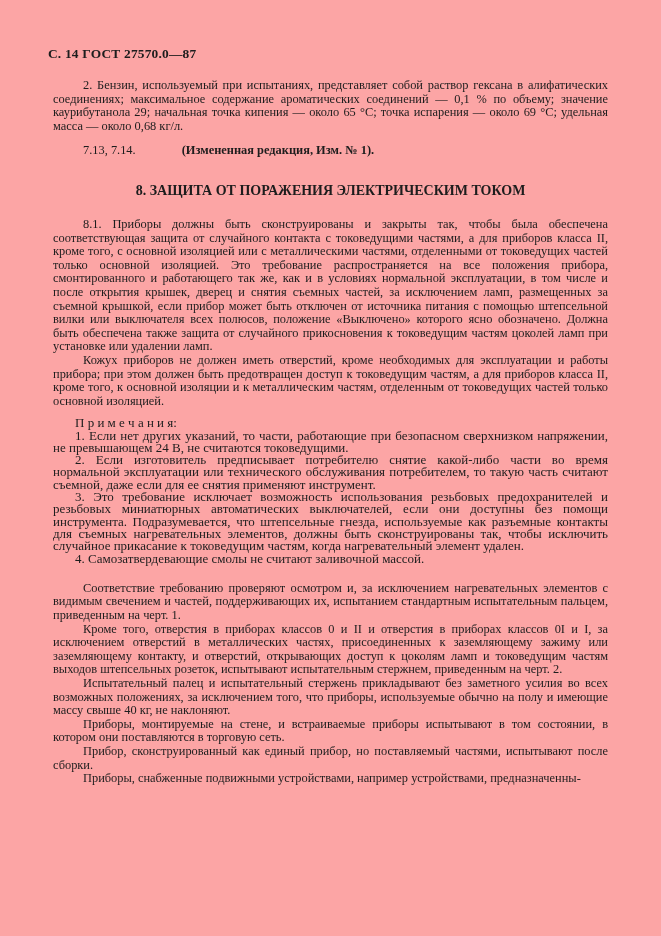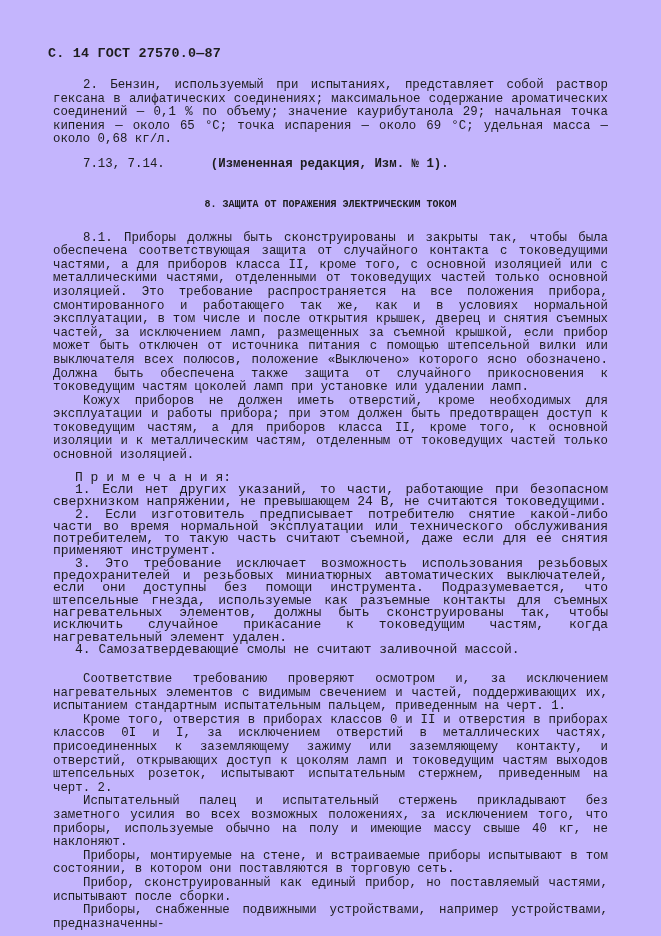--- a/index.html
+++ b/index.html
@@ -5,23 +5,23 @@
   html, body {
     margin: 0;
     padding: 0;
     background: #ffffff;
   }
   .sheet {
     position: relative;
     box-sizing: border-box;
     width: 661px;
     height: 936px;
-    background: #c4b5fd;
+    background: #fca5a5;
     color: #1d1d1d;
-    font-family: Liberation Mono, monospace;
+    font-family: Liberation Serif, serif;
     padding: 47px 53px 0 53px;
     overflow: hidden;
   }
   .page-header {
     font-weight: bold;
     font-size: 13.4px;
     line-height: 14px;
     margin-left: -5px;
     letter-spacing: 0.2px;
   }
@@ -42,21 +42,21 @@
   .amend .bold-note {
     font-weight: bold;
     margin-left: 5px;
     padding-left: 41px;
   }
   .section-heading {
     margin-top: 25px;
     margin-bottom: 20px;
     text-align: center;
     font-weight: bold;
-    font-size: 10px;
+    font-size: 14px;
     line-height: 15px;
   }
   .notes {
     margin-top: 9px;
   }
   .np {
     font-size: 13px;
     line-height: 12.3px;
     text-indent: 22px;
   }

